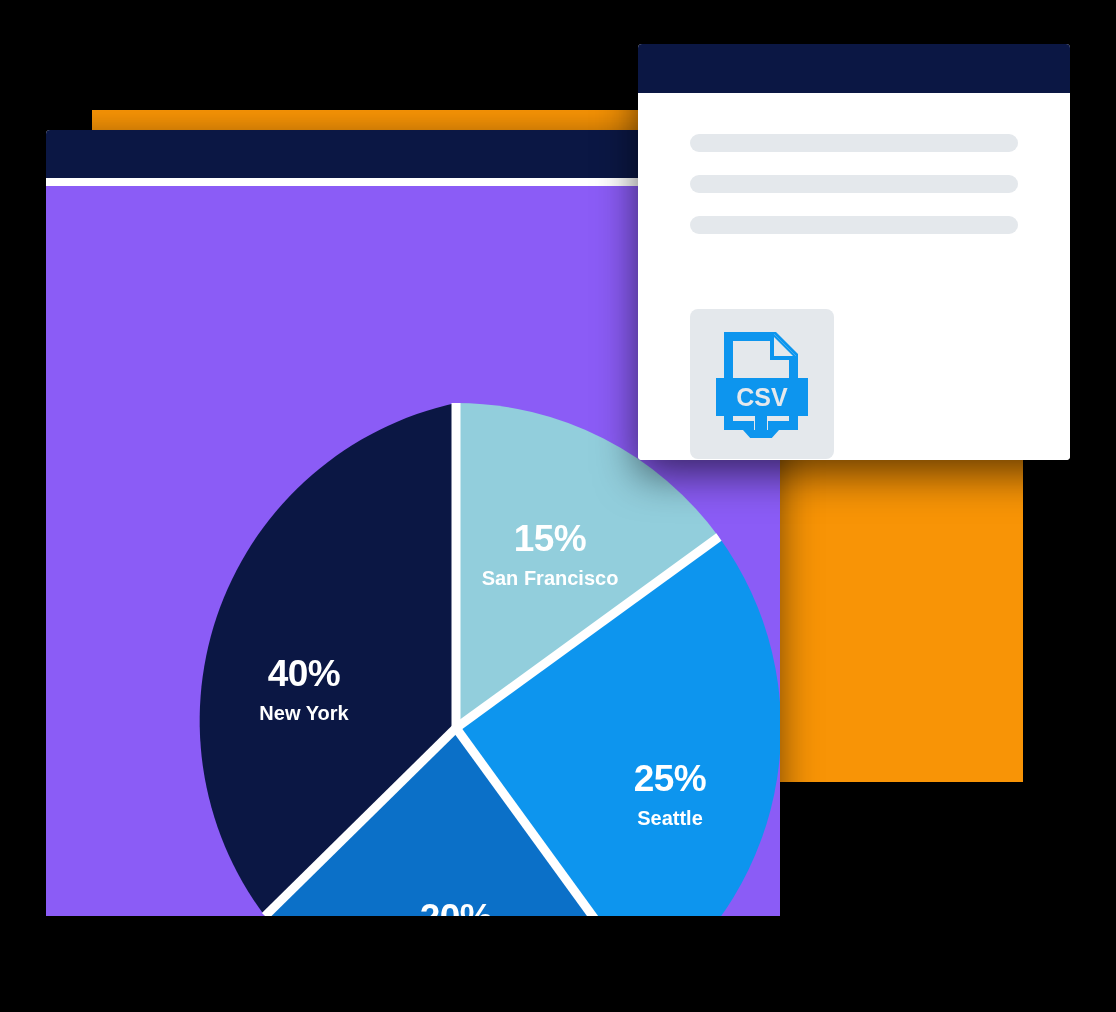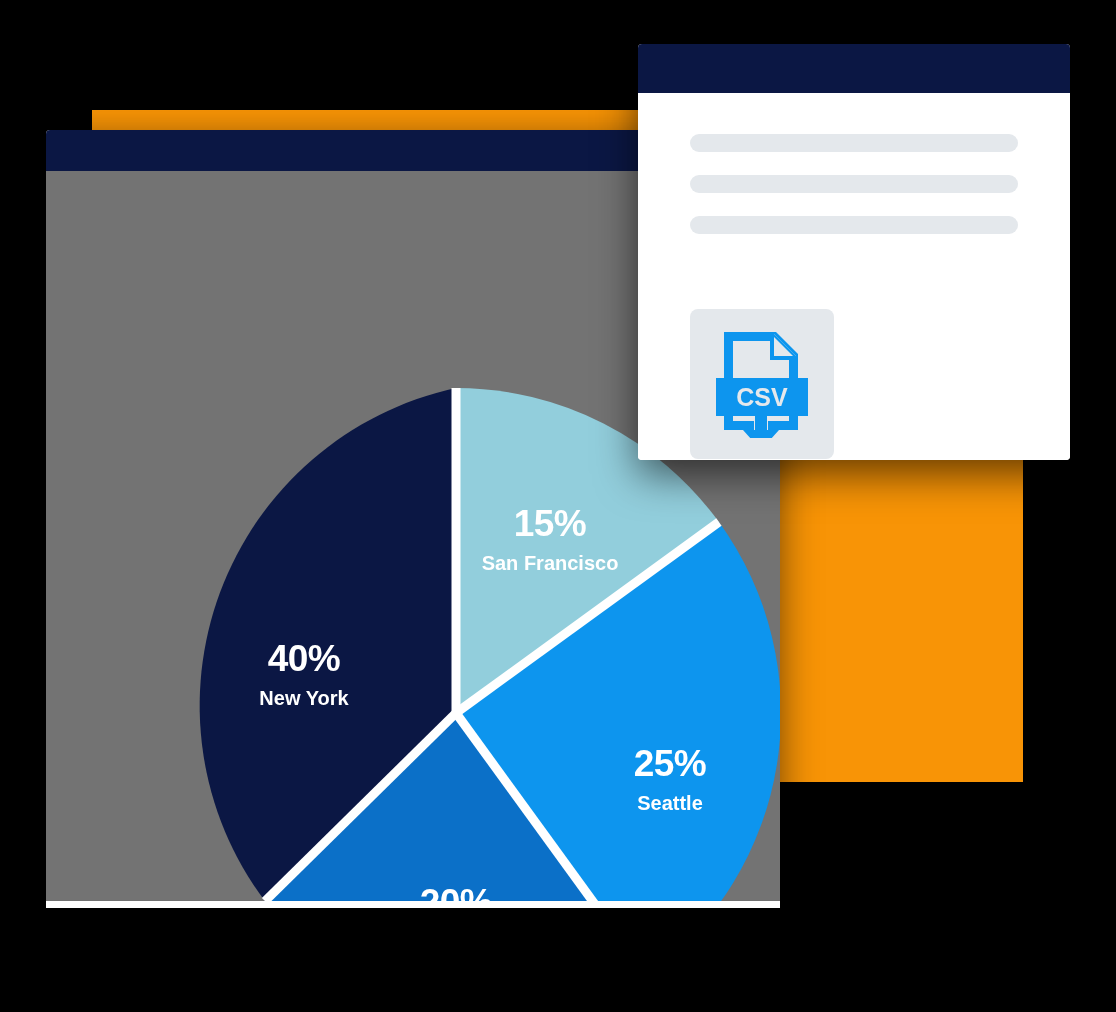--- a/index.html
+++ b/index.html
@@ -21,22 +21,22 @@
   .chart-window{
     position:absolute;left:46px;top:130px;width:734px;height:778px;
     background:#FFFFFF;border-radius:4px 4px 0 0;
     box-shadow:0 10px 38px rgba(0,0,0,.55);
   }
   .chart-window .titlebar{
     position:absolute;left:0;top:0;width:100%;height:48px;
     background:#0B1744;border-radius:4px 4px 0 0;
   }
   .chart-body{
-    position:absolute;left:0;top:41px;width:100%;height:730px;
-    background:#737373;overflow:hidden;
+    position:absolute;left:0;top:56px;width:100%;height:730px;
+    background:#8b5cf6;overflow:hidden;
   }
   .pie-wrap{position:absolute;left:-7px;top:-50px;width:748px;height:790px;}
   .pie-svg{display:block;width:748px;height:790px;}
 
   .slice-label{
     fill:#FFFFFF;text-anchor:middle;
     font-family:"Liberation Sans","DejaVu Sans",sans-serif;
   }
   .slice-pct{font-size:37px;font-weight:700;letter-spacing:-0.5px;}
   .slice-name{font-size:20px;font-weight:700;}

